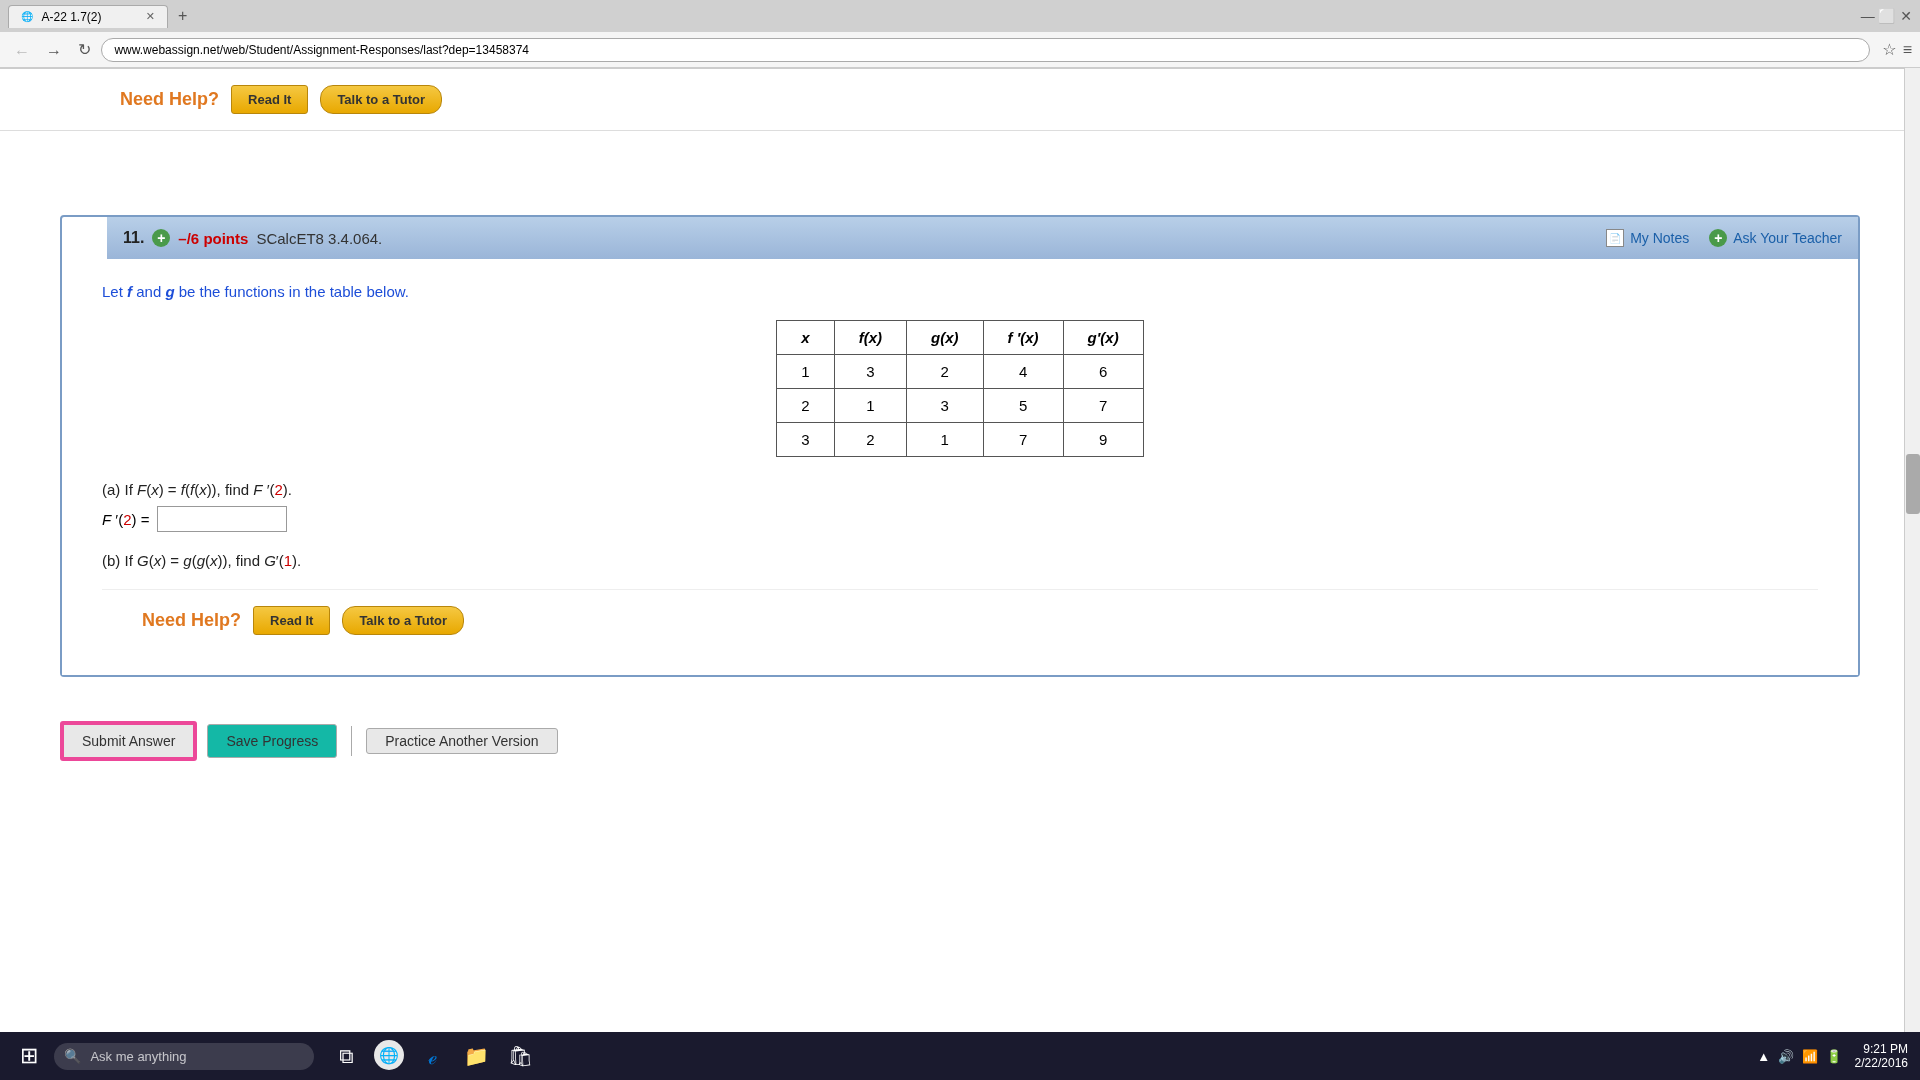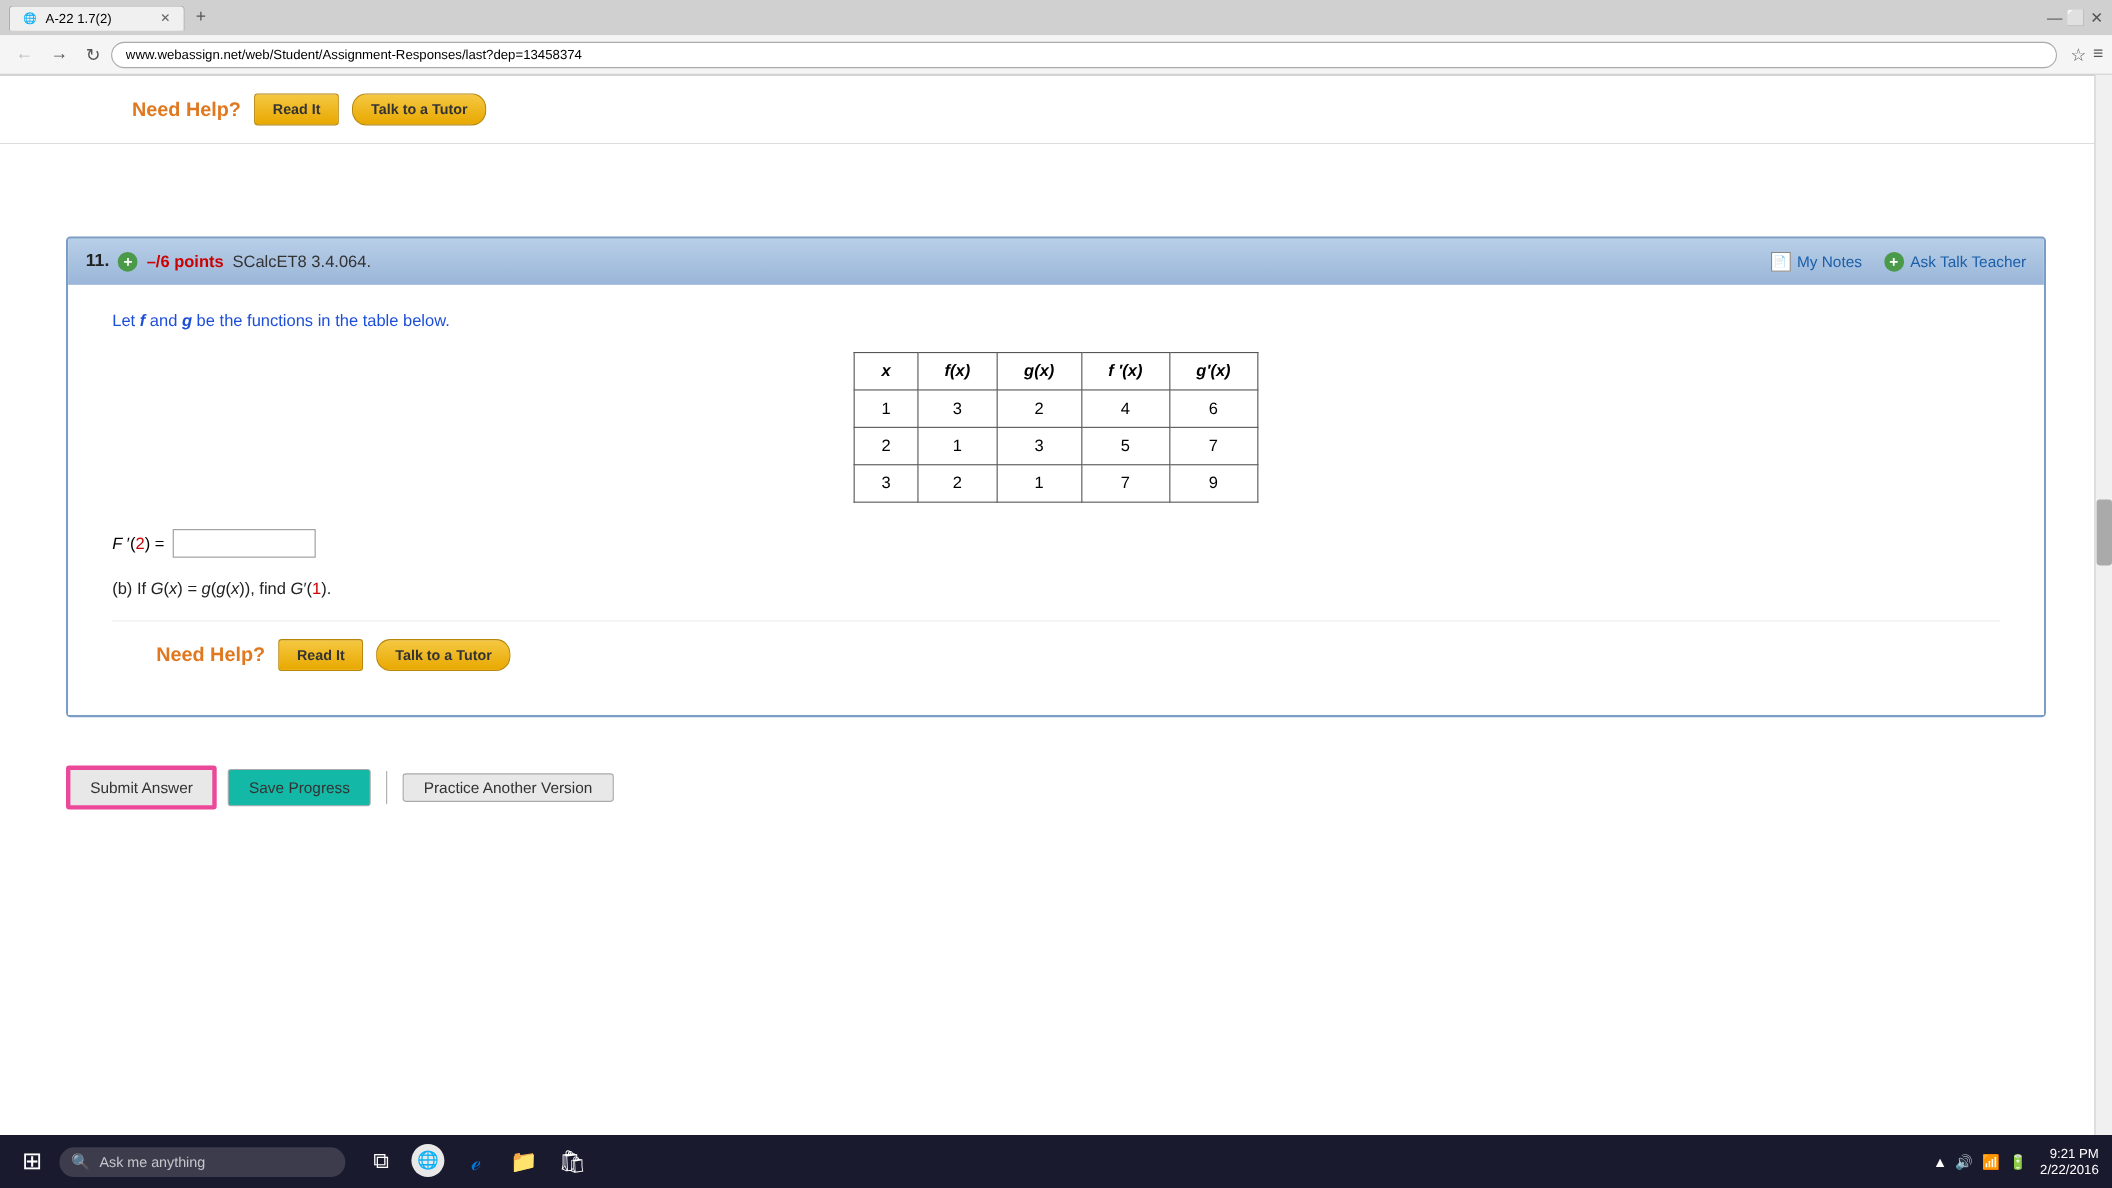--- a/index.html
+++ b/index.html
@@ -143,20 +143,21 @@
       margin: 24px 60px;
       border: 2px solid #7a9cc5;
       border-radius: 4px;
     }
     .question-header {
       background: linear-gradient(to bottom, #b8cfe8, #9ab5d8);
       padding: 12px 16px;
       display: flex;
       align-items: center;
       justify-content: space-between;
+      margin-left: 45px;
     }
     .question-header-left {
       display: flex;
       align-items: center;
       gap: 8px;
       font-size: 15px;
     }
     .question-number {
       font-weight: bold;
       font-size: 16px;
@@ -464,21 +465,21 @@
         <span class="points-text">–/6 points</span>
         <span class="problem-code">SCalcET8 3.4.064.</span>
       </div>
       <div class="question-header-right">
         <a class="my-notes-btn" href="#">
           <div class="note-icon">📄</div>
           <span>My Notes</span>
         </a>
         <div class="ask-teacher-btn">
           <div class="plus-icon-green">+</div>
-          <span>Ask Talk Teacher</span>
+          <span>Ask Your Teacher</span>
         </div>
       </div>
     </div>
 
     <div class="question-body">
       <p class="problem-text">
         Let <em>f</em> and <em>g</em> be the functions in the table below.
       </p>
 
       <table class="data-table">
@@ -510,20 +511,23 @@
               <td>3</td>
               <td>2</td>
               <td>1</td>
               <td>7</td>
               <td>9</td>
             </tr>
           </tbody>
       </table>
 
       <div class="sub-question">
+        <p>
+          (a) If <span class="math">F</span>(<span class="math">x</span>) = <span class="math">f</span>(<span class="math">f</span>(<span class="math">x</span>)), find <span class="math">F</span> ′(<span class="red-num">2</span>).
+        </p>
         <div class="answer-line">
           <span><span class="math">F</span> ′(<span class="red-num">2</span>) =</span>
           <input class="answer-input" type="text" value="" style="">
         </div>
       </div>
 
       <div class="sub-question" style="margin-top:16px;">
         <p>
           (b) If <span class="math">G</span>(<span class="math">x</span>) = <span class="math">g</span>(<span class="math">g</span>(<span class="math">x</span>)), find <span class="math">G</span>′(<span class="red-num">1</span>).
         </p>

